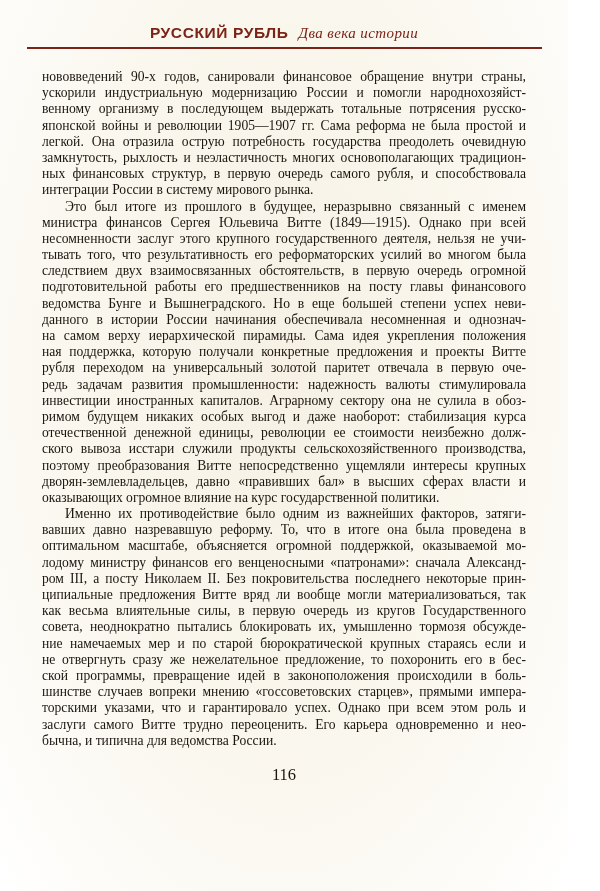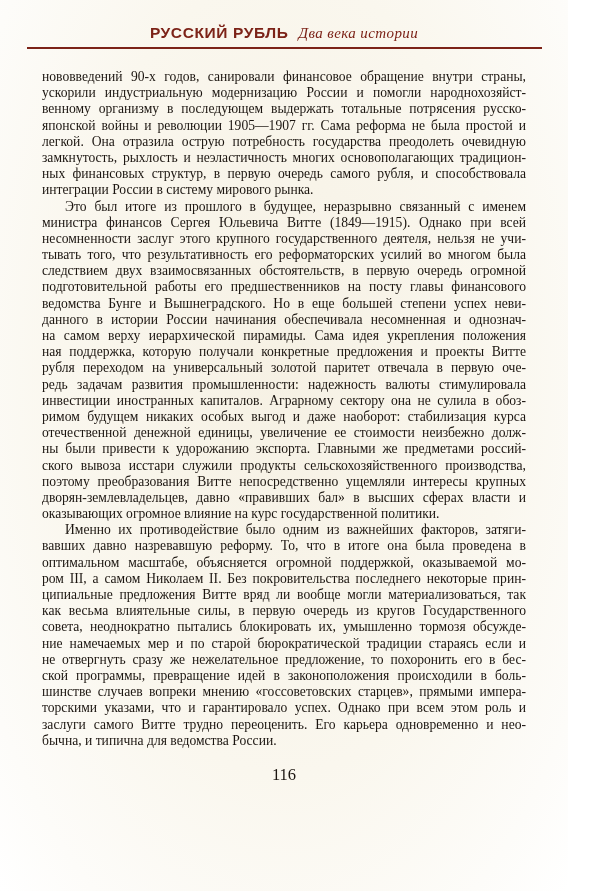--- a/index.html
+++ b/index.html
@@ -97,36 +97,36 @@
         <div class="line">следствием двух взаимосвязанных обстоятельств, в первую очередь огромной</div>
         <div class="line">подготовительной работы его предшественников на посту главы финансового</div>
         <div class="line">ведомства Бунге и Вышнеградского. Но в еще большей степени успех неви-</div>
         <div class="line">данного в истории России начинания обеспечивала несомненная и однознач-</div>
         <div class="line">на самом верху иерархической пирамиды. Сама идея укрепления положения</div>
         <div class="line">ная поддержка, которую получали конкретные предложения и проекты Витте</div>
         <div class="line">рубля переходом на универсальный золотой паритет отвечала в первую оче-</div>
         <div class="line">редь задачам развития промышленности: надежность валюты стимулировала</div>
         <div class="line">инвестиции иностранных капиталов. Аграрному сектору она не сулила в обоз-</div>
         <div class="line">римом будущем никаких особых выгод и даже наоборот: стабилизация курса</div>
-        <div class="line">отечественной денежной единицы, увеличение ее стоимости неизбежно долж-</div>
-        <div class="line">ны были привести к удорожанию экспорта. Главными же предметами россий-</div>
+        <div class="line">отечественной денежной единицы, революции ее стоимости неизбежно долж-</div>
         <div class="line">ского вывоза исстари служили продукты сельскохозяйственного производства,</div>
         <div class="line">поэтому преобразования Витте непосредственно ущемляли интересы крупных</div>
         <div class="line">дворян-землевладельцев, давно «правивших бал» в высших сферах власти и</div>
         <div class="line para-end">оказывающих огромное влияние на курс государственной политики.</div>
       </div>
       <div class="para">
         <div class="line indent">Именно их противодействие было одним из важнейших факторов, затяги-</div>
         <div class="line">вавших давно назревавшую реформу. То, что в итоге она была проведена в</div>
         <div class="line">оптимальном масштабе, объясняется огромной поддержкой, оказываемой мо-</div>
-        <div class="line">ром III, а самом Николаем II. Без покровительства последнего некоторые прин-</div>
+        <div class="line">лодому министру финансов его венценосными «патронами»: сначала Александ-</div>
+        <div class="line">ром III, а посту Николаем II. Без покровительства последнего некоторые прин-</div>
         <div class="line">ципиальные предложения Витте вряд ли вообще могли материализоваться, так</div>
         <div class="line">как весьма влиятельные силы, в первую очередь из кругов Государственного</div>
         <div class="line">совета, неоднократно пытались блокировать их, умышленно тормозя обсужде-</div>
-        <div class="line">ние намечаемых мер и по старой бюрократической традиции стараясь если и</div>
+        <div class="line">ние намечаемых мер и по старой бюрократической крупных стараясь если и</div>
         <div class="line">не отвергнуть сразу же нежелательное предложение, то похоронить его в бес-</div>
         <div class="line">ской программы, превращение идей в законоположения происходили в боль-</div>
         <div class="line">шинстве случаев вопреки мнению «госсоветовских старцев», прямыми импера-</div>
         <div class="line">торскими указами, что и гарантировало успех. Однако при всем этом роль и</div>
         <div class="line">заслуги самого Витте трудно переоценить. Его карьера одновременно и нео-</div>
         <div class="line para-end">бычна, и типична для ведомства России.</div>
       </div>
     </main>
 
   <footer class="folio">116</footer>

